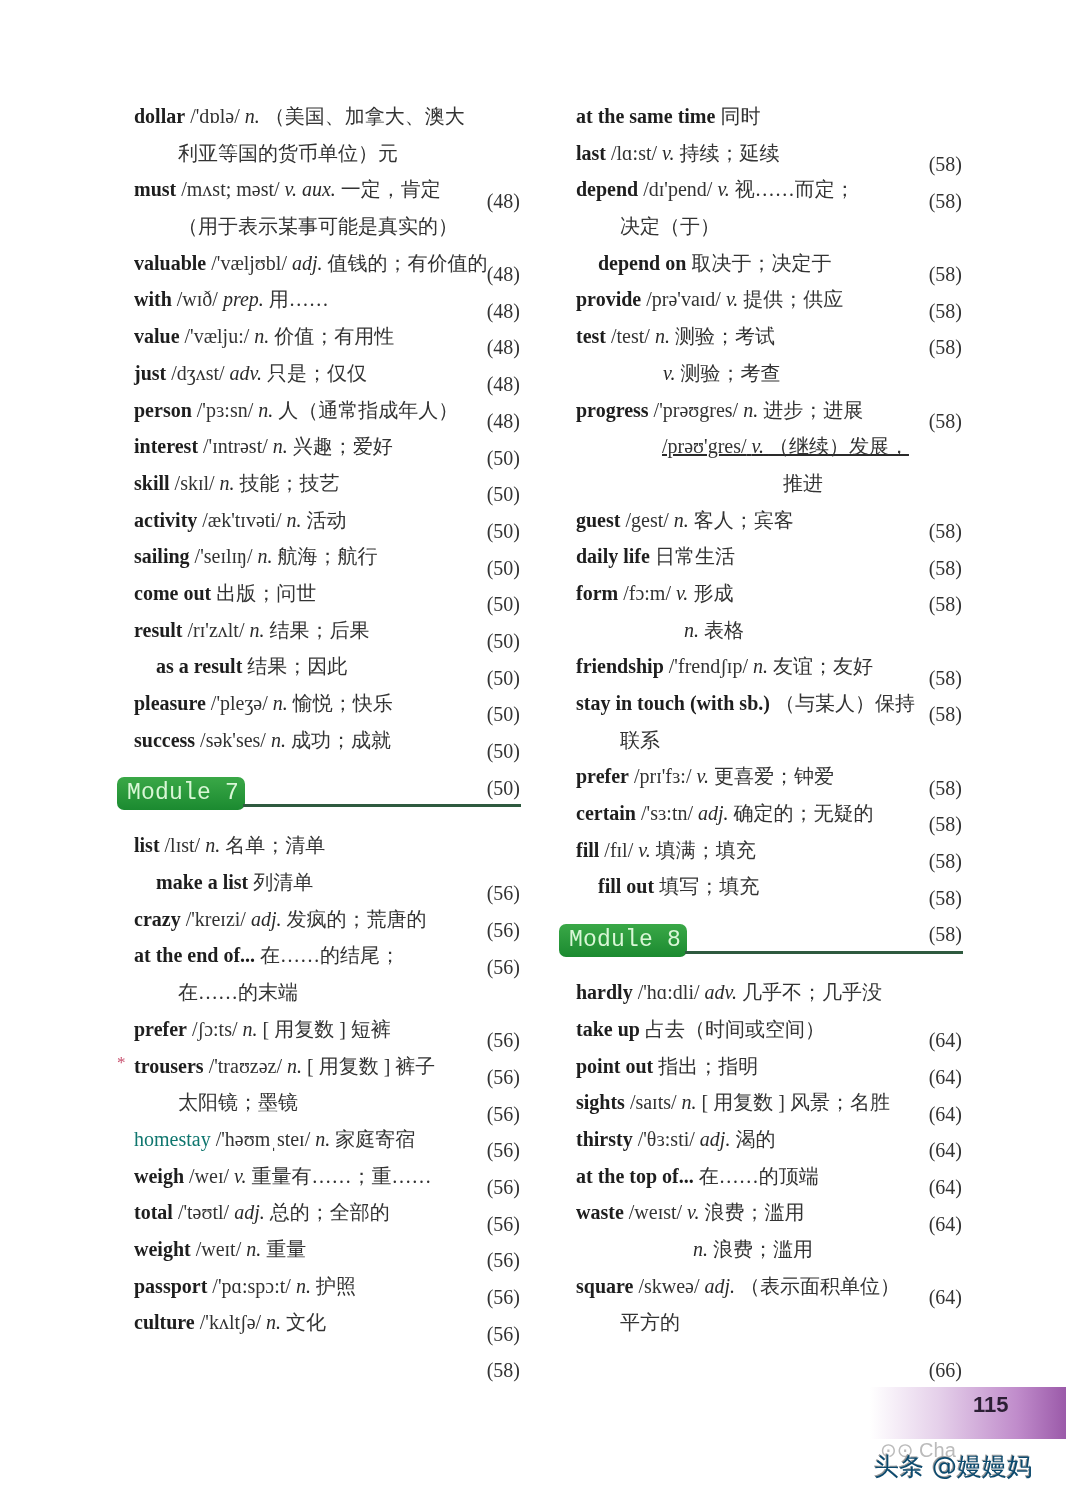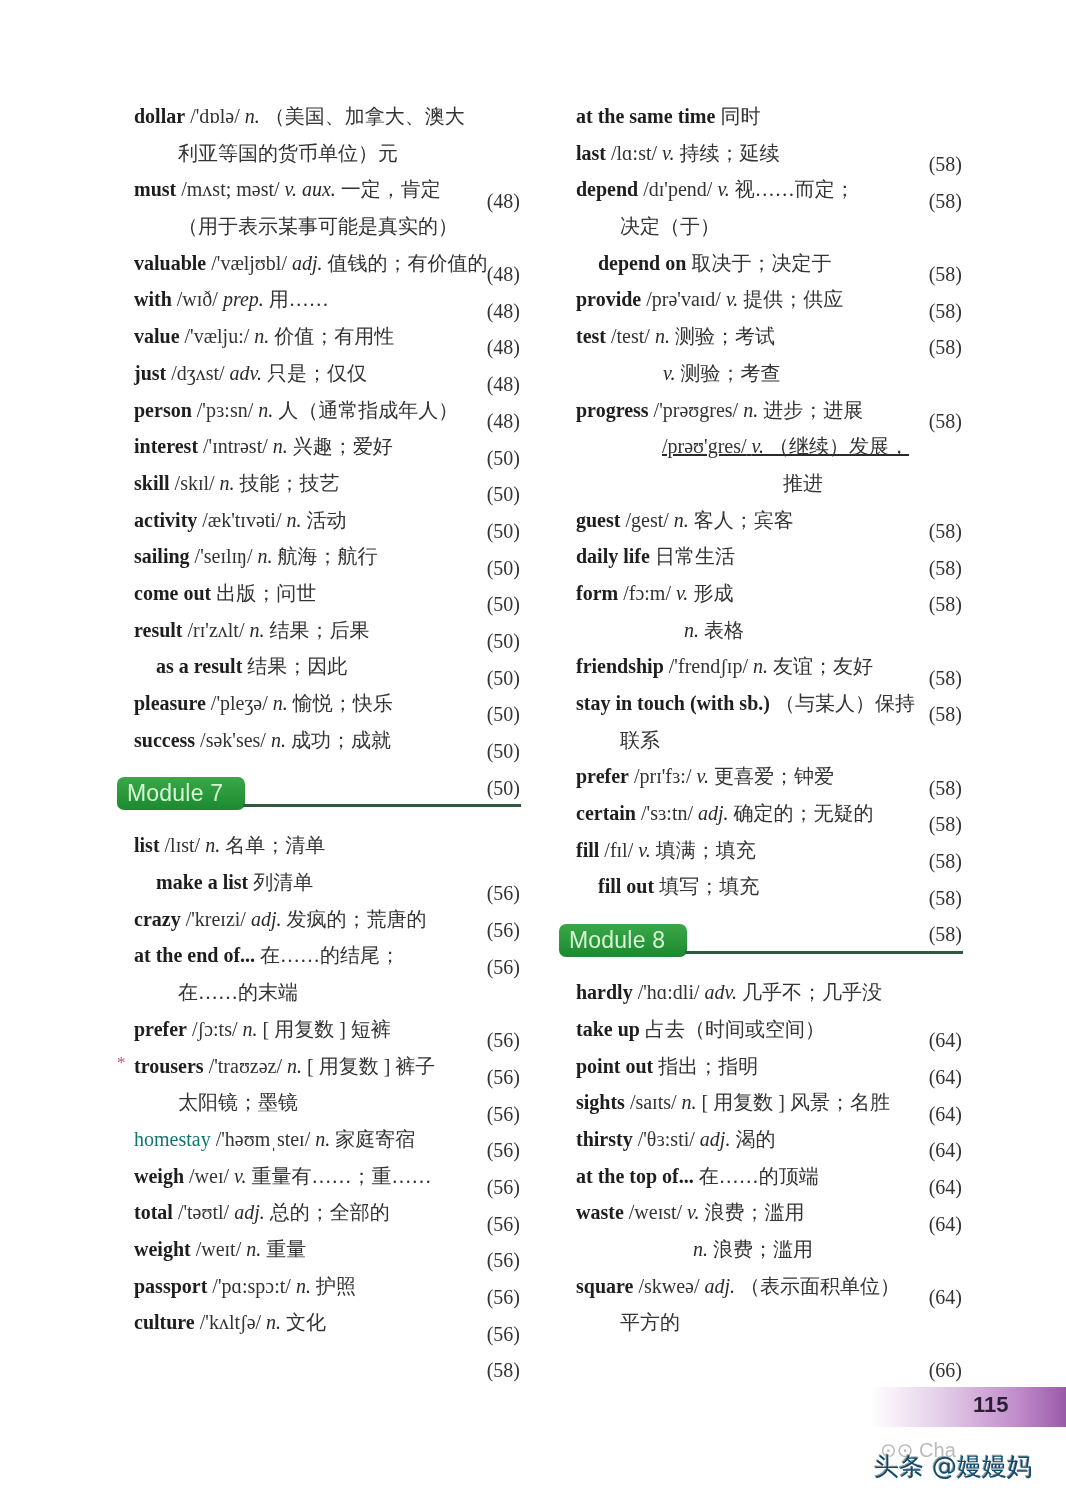--- a/index.html
+++ b/index.html
@@ -20,28 +20,28 @@
   .line .ref { position: absolute; right: 0; top: 0; color: #333; margin-top: 48px; }
   .ind1 { padding-left: 22px; }
   .ind-zh { padding-left: 44px; }
   .line .star { position: absolute; left: -17px; top: -3px; color: #c8506e; font-size: 17px; }
   .module {
     position: relative; height: 44px; margin: 19px 0 6px -17px;
   }
   .module .badge {
     position: absolute; left: 0; top: 0; width: 128px; height: 33px; border-radius: 7px;
     background: linear-gradient(#3aa847, #1b8a30); color: #d9f7d6;
-    font-family: Liberation Sans, sans-serif; font-size: 23px; line-height: 33px;
+    font-family: Liberation Mono, monospace; font-size: 23px; line-height: 33px;
     padding-left: 10px; box-sizing: border-box; letter-spacing: 0.2px;
   }
   .module .rule {
     position: absolute; left: 126px; right: -1px; top: 27px; height: 3px; background: #2f5a3f;
   }
   .pagebar {
-    position: absolute; left: 870px; top: 1387px; width: 196px; height: 40px;
+    position: absolute; left: 870px; top: 1387px; width: 196px; height: 52px;
     background: linear-gradient(to right, rgba(255,255,255,1) 0%, #e5d0ea 35%, #c08ccb 75%, #9b5aa9 100%);
     text-align: right;
   }
   .pagebar .num {
     position: absolute; left: 103px; top: 0; line-height: 36px;
     font-family: "Liberation Sans", sans-serif; font-weight: bold; font-size: 22px; color: #2b1e34;
   }
   .watermark {
     position: absolute; left: 874px; top: 1450px; font-family: "DejaVu Sans", sans-serif;
     font-size: 25px; color: #0c4a6e; text-shadow: 1px 1px 0 #fff, -1px -1px 0 #999;

